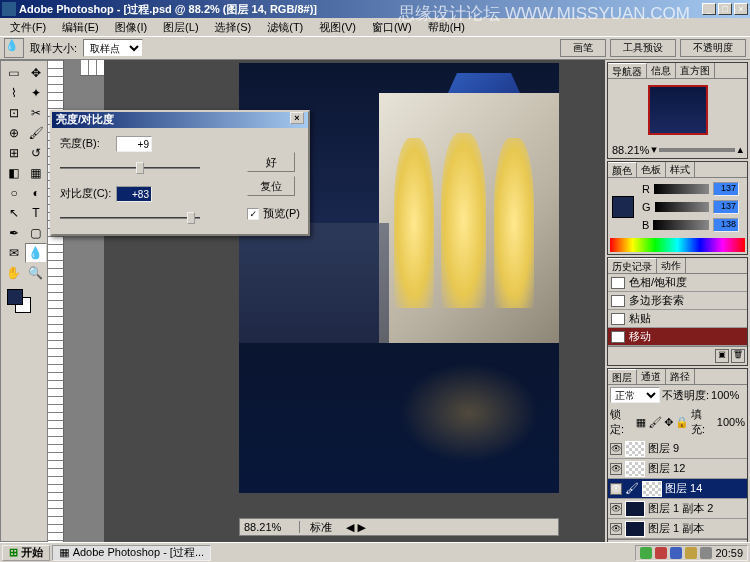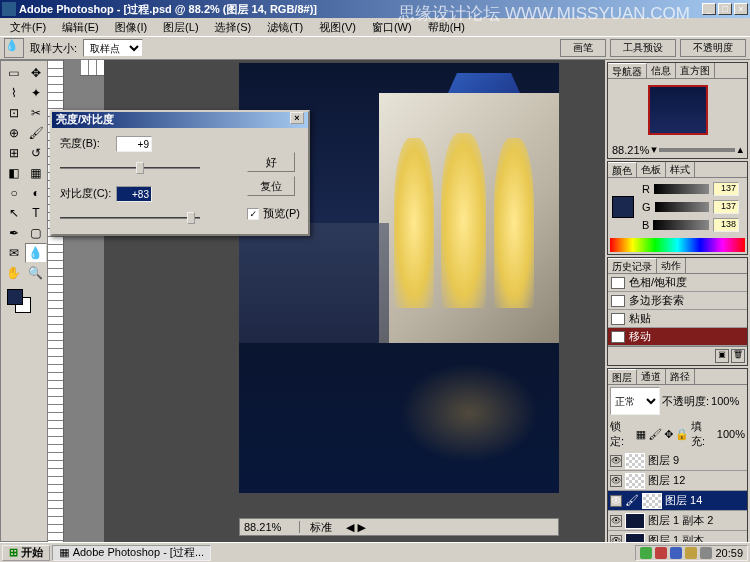--- a/index.html
+++ b/index.html
@@ -48,27 +48,27 @@
 .panel { background: #d4d0c8; border: 1px solid #404040; }
 .panel-tabs { display: flex; background: #d4d0c8; border-bottom: 1px solid #808080; height: 16px; }
 .ptab { padding: 1px 4px; font-size: 10px; border-right: 1px solid #808080; cursor: pointer; }
 .ptab.active { background: #d4d0c8; border-top: 1px solid #fff; }
 .nav-thumb { width: 60px; height: 50px; margin: 6px auto; background: linear-gradient(180deg, #0a1840, #1a2860); border: 2px solid #b01818; }
 .nav-zoom { display: flex; align-items: center; padding: 2px 4px; gap: 2px; }
 .nav-slider { flex: 1; height: 4px; background: #808080; }
 .color-row { display: flex; align-items: center; padding: 2px 4px; gap: 4px; }
 .color-swatch-lg { width: 22px; height: 22px; background: #1a2850; border: 1px solid #000; position: relative; }
 .color-slider { flex: 1; height: 10px; background: linear-gradient(to right, #000, #888); position: relative; }
-.color-val { width: 26px; height: 14px; border: 1px inset; background: #fef9c3; font-size: 9px; text-align: right; padding-right: 2px; }
+.color-val { width: 26px; height: 14px; border: 1px inset; background: #3b82f6; font-size: 9px; text-align: right; padding-right: 2px; }
 .spectrum { height: 14px; background: linear-gradient(to right, red, yellow, lime, cyan, blue, magenta, red); margin: 2px; }
 .hist-item { display: flex; align-items: center; padding: 1px 3px; gap: 4px; font-size: 10px; border-bottom: 1px solid #999; }
 .hist-item.active { background: #7f1d1d; color: #fff; }
 .hist-icon { width: 14px; height: 12px; background: #fff; border: 1px solid #666; }
 .layer-opts { display: flex; align-items: center; padding: 2px; gap: 2px; font-size: 10px; }
-.layer-select { width: 50px; height: 28px; border: 1px inset; background: #fff; font-size: 10px; }
+.layer-select { width: 50px; height: 16px; border: 1px inset; background: #fff; font-size: 10px; }
 .layer-item { display: flex; align-items: center; padding: 1px 2px; gap: 3px; font-size: 10px; border-bottom: 1px solid #999; height: 20px; }
 .layer-item.active { background: #0a246a; color: #fff; }
 .eye { width: 12px; height: 12px; background: #d4d0c8; border: 1px solid #666; font-size: 8px; text-align: center; }
 .layer-thumb { width: 20px; height: 16px; background: #0d1838; border: 1px solid #fff; }
 .layer-thumb.checker { background: repeating-conic-gradient(#ccc 0 25%, #fff 0 50%) 0 0/6px 6px; }
 .panel-btns { display: flex; justify-content: flex-end; gap: 2px; padding: 2px; border-top: 1px solid #808080; }
 .pbtn { width: 14px; height: 14px; border: 1px solid #666; font-size: 8px; text-align: center; }
 .dialog { position: absolute; left: 50px; top: 110px; width: 260px; background: #d4d0c8; border: 2px outset #d4d0c8; box-shadow: 2px 2px 5px rgba(0,0,0,0.5); z-index: 100; }
 .dlg-title { background: linear-gradient(to right, #0a246a, #a6caf0); height: 16px; color: #fff; padding: 0 4px; font-weight: bold; display: flex; align-items: flex-start; font-size: 11px; }
 .dlg-close { margin-left: auto; width: 14px; height: 12px; background: #d4d0c8; border: 1px outset; color: #000; text-align: center; line-height: 10px; font-size: 9px; }

